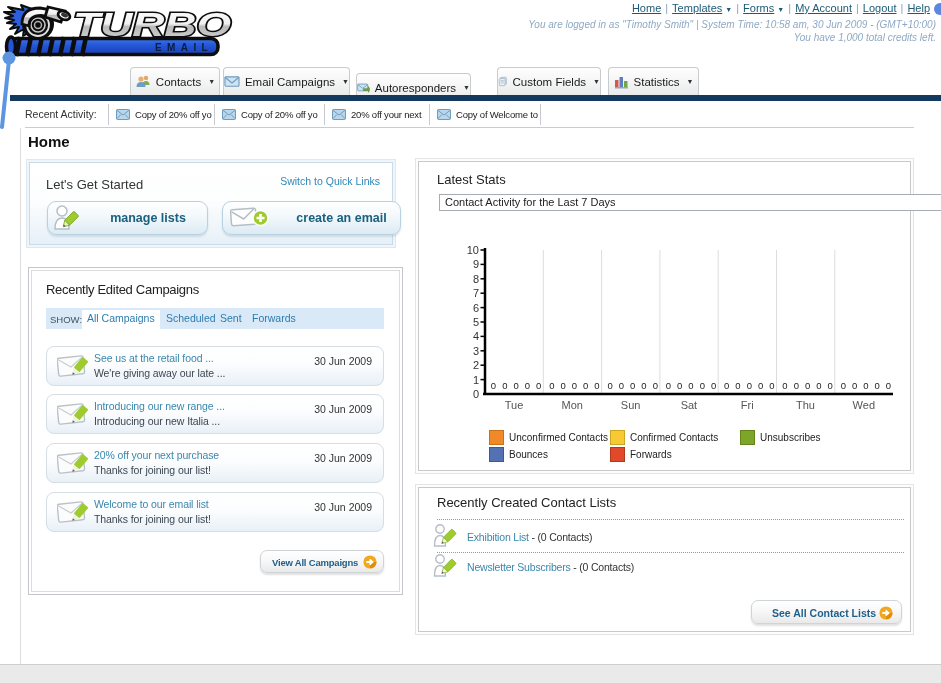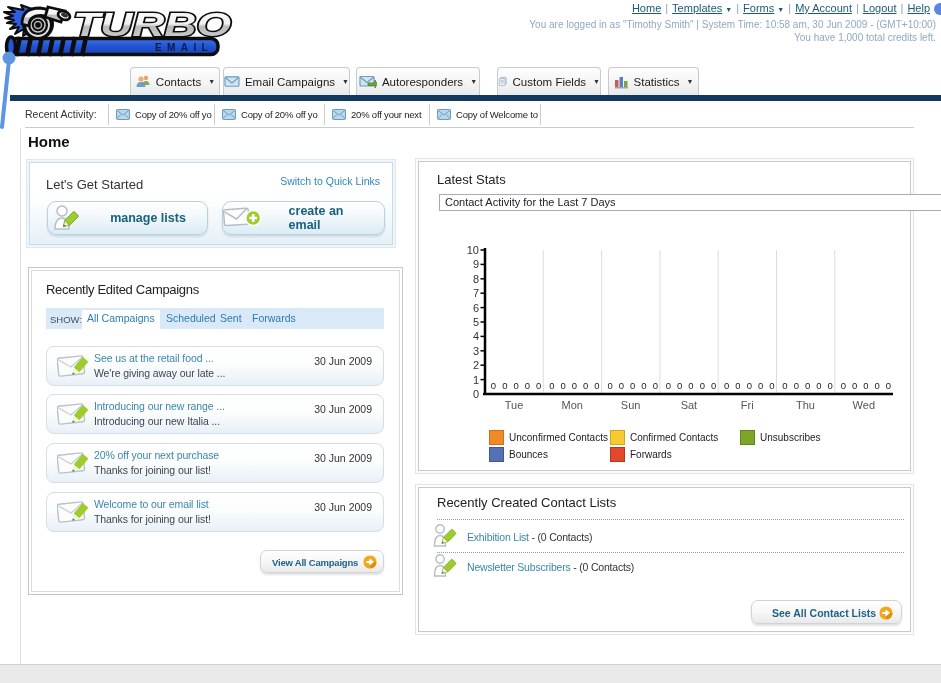--- a/index.html
+++ b/index.html
@@ -5,21 +5,21 @@
 html,body{margin:0;padding:0;}
 body{width:941px;height:683px;background:#fff;font-family:"Liberation Sans",sans-serif;overflow:hidden;position:relative;}
 #page{position:absolute;top:0;left:0;width:941px;height:683px;}
 .abs{position:absolute;}
 a{text-decoration:none;}
 
 #toplinks{position:absolute;top:2px;right:11px;font-size:11px;color:#9bb3c9;white-space:nowrap;}
 #toplinks a{color:#1c5a78;text-decoration:underline;}
 #toplinks .sep{color:#8aa5bd;padding:0 4px;}
 #toplinks .car{font-size:7px;color:#1c5a78;}
-#logintext{position:absolute;top:19px;right:5px;text-align:right;font-size:10px;color:#8fa9c4;line-height:12.5px;}
+#logintext{position:absolute;top:19px;right:5px;text-align:right;font-size:10px;color:#8fa9c4;line-height:12.5px;font-style:italic;}
 
 .tab{position:absolute;top:67px;height:28px;box-sizing:border-box;border:1px solid #c9ccce;border-bottom:none;border-radius:4px 4px 0 0;background:linear-gradient(180deg,#fefefe 0%,#f4f4f4 55%,#e9eaeb 100%);font-size:11.5px;color:#1a1a1a;display:flex;align-items:center;justify-content:center;white-space:nowrap;}
 .tab svg{margin-right:5px;}
 .tab .car{font-size:7px;color:#333;margin-left:7px;}
 #navbar{position:absolute;top:95px;left:10px;width:931px;height:6px;background:#14395f;}
 
 #activity{position:absolute;top:104px;left:0;width:941px;height:21px;font-size:11px;color:#333;}
 .actlabel{position:absolute;left:25px;top:4px;font-size:10.5px;}
 .actitem{position:absolute;top:0;height:21px;border-left:1px solid #c8ccd0;font-size:9.5px;letter-spacing:-0.2px;color:#222;overflow:hidden;white-space:nowrap;padding-left:20px;}
 .actitem svg{position:absolute;left:7px;top:5px;}
@@ -129,21 +129,21 @@
 <div class="tab" style="left:130px;width:90px;"><svg width="16" height="15" viewBox="0 0 16 15">
         <circle cx="11" cy="4" r="2.2" fill="#e0a76a"></circle>
         <path d="M7.5 11 Q7.5 7 11 7 Q14.5 7 14.5 11 Z" fill="#86a85a"></path>
         <circle cx="6" cy="5" r="2.6" fill="#e8b070"></circle>
         <path d="M1.5 13 Q1.5 8 6 8 Q10.5 8 10.5 13 Z" fill="#6f9dc4"></path>
       </svg>Contacts<span class="car">▼</span></div>
 <div class="tab" style="left:223px;width:127px;"><svg width="17" height="13" viewBox="0 0 17 13">
         <rect x="1" y="1.5" width="15" height="10" rx="1" fill="#cfe3f2" stroke="#6e9cbe" stroke-width="1.2"></rect>
         <path d="M1 2 L8.5 8 L16 2" fill="none" stroke="#6e9cbe" stroke-width="1.2"></path>
       </svg>Email Campaigns<span class="car">▼</span></div>
-<div class="tab" style="left:356px;width:124px;"><svg width="18" height="14" viewBox="0 0 18 14">
+<div class="tab" style="left:356px;width:115px;margin-top:6px;"><svg width="18" height="14" viewBox="0 0 18 14">
         <rect x="1" y="1.5" width="14" height="9.5" rx="1" fill="#cfe3f2" stroke="#6e9cbe" stroke-width="1.2"></rect>
         <path d="M1 2 L8 7.5 L15 2" fill="none" stroke="#6e9cbe" stroke-width="1.2"></path>
         <path d="M9 8 L16 8 L16 5 L18 9 L16 13 L16 10.5 L9 10.5 Z" fill="#6fae3a" stroke="#4c7c22" stroke-width="0.8"></path>
       </svg>Autoresponders<span class="car">▼</span></div>
 <div class="tab" style="left:497px;width:104px;"><svg width="15" height="15" viewBox="0 0 15 15">
         <rect x="4" y="1" width="9" height="11" rx="1" fill="#dbe7f0" stroke="#8fa6b8" stroke-width="1"></rect>
         <rect x="2" y="3" width="9" height="11" rx="1" fill="#eef4f8" stroke="#8fa6b8" stroke-width="1"></rect>
         <path d="M4 6 L9 6 M4 8 L9 8 M4 10 L9 10" stroke="#9ab4c6" stroke-width="1"></path>
       </svg>Custom Fields<span class="car">▼</span></div>
 <div class="tab" style="left:608px;width:91px;"><svg width="15" height="14" viewBox="0 0 15 14">
@@ -202,21 +202,21 @@
     <circle cx="9" cy="6" r="5" fill="#fff" stroke="#b5bec6" stroke-width="1.5"></circle>
     <path d="M2 24 Q2 13 9 13 Q16 13 16 24 Z" fill="#fff" stroke="#b5bec6" stroke-width="1.5"></path>
     <g transform="rotate(45 17 15)">
           <rect x="13.5" y="6" width="7" height="13" rx="1" fill="#9ecb2d" stroke="#7ba31c" stroke-width="0.8"></rect>
           <path d="M13.5 19 L20.5 19 L17 24.5 Z" fill="#e8f2cf" stroke="#7ba31c" stroke-width="0.8"></path>
           <path d="M15.7 22.5 L17 24.5 L18.3 22.5 Z" fill="#555"></path>
         </g>
   </svg>
   <span>manage lists</span>
 </div>
-<div class="bigbtn" style="left:222px;top:201px;width:163px;padding-right:6px;">
+<div class="bigbtn" style="left:222px;top:201px;width:179px;padding-right:6px;">
   <svg width="40" height="22" viewBox="0 0 40 22" style="margin-right:8px;">
     <rect x="1" y="2" width="25" height="16" rx="2" fill="#fdfdfd" stroke="#b5bec6" stroke-width="1.5" transform="rotate(-4 13 10)"></rect>
     <path d="M2 4 L13.5 12 L25 2" fill="none" stroke="#b5bec6" stroke-width="1.5" transform="rotate(-4 13 10)"></path>
     <circle cx="30.5" cy="11" r="7.5" fill="#9ecb2d" stroke="#ffffff" stroke-width="1.5"></circle>
     <path d="M30.5 7 L30.5 15 M26.5 11 L34.5 11" stroke="#ffffff" stroke-width="2.6"></path>
   </svg>
   <span>create an email</span>
 </div>
 
 <div id="campbox">

